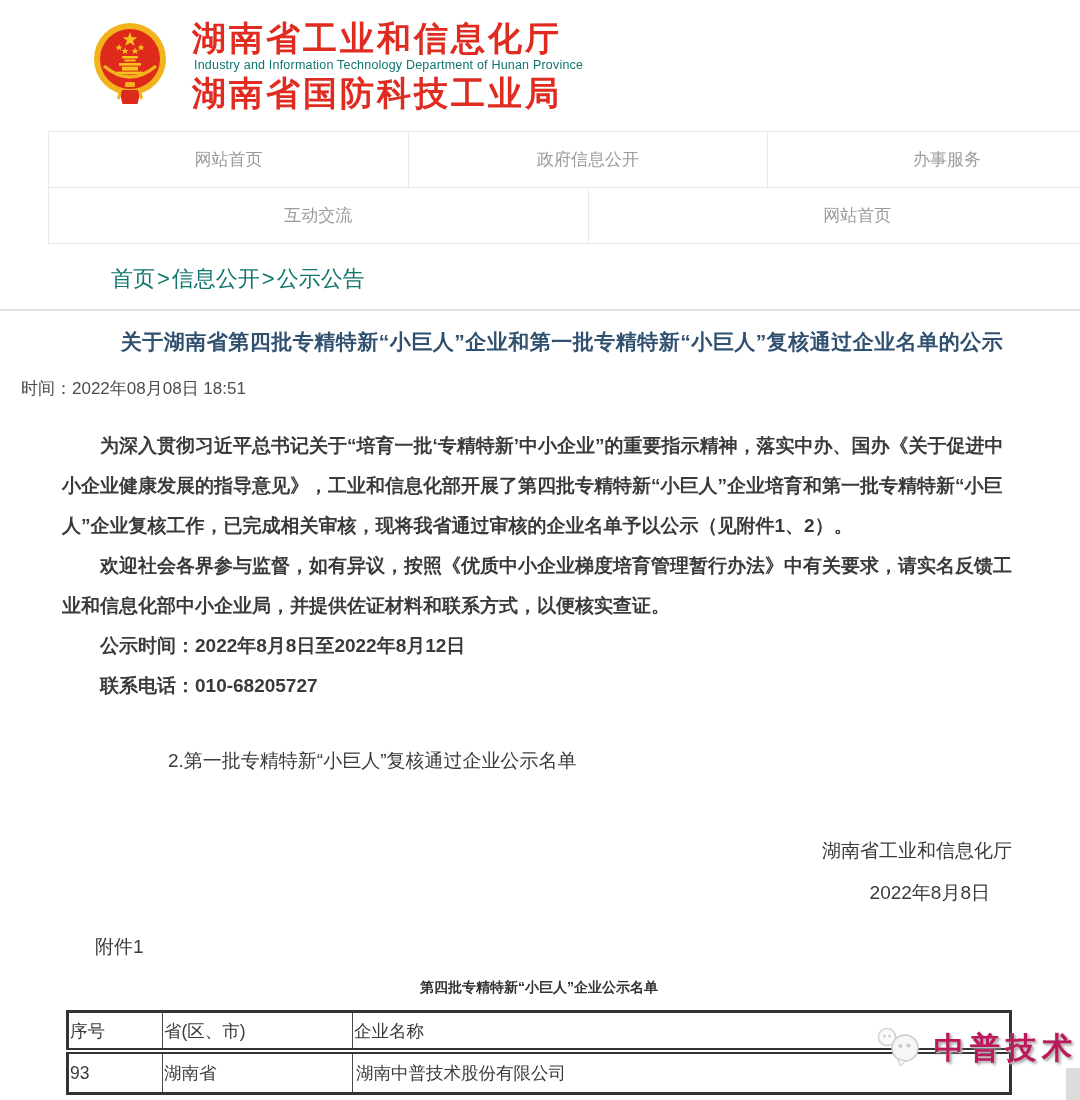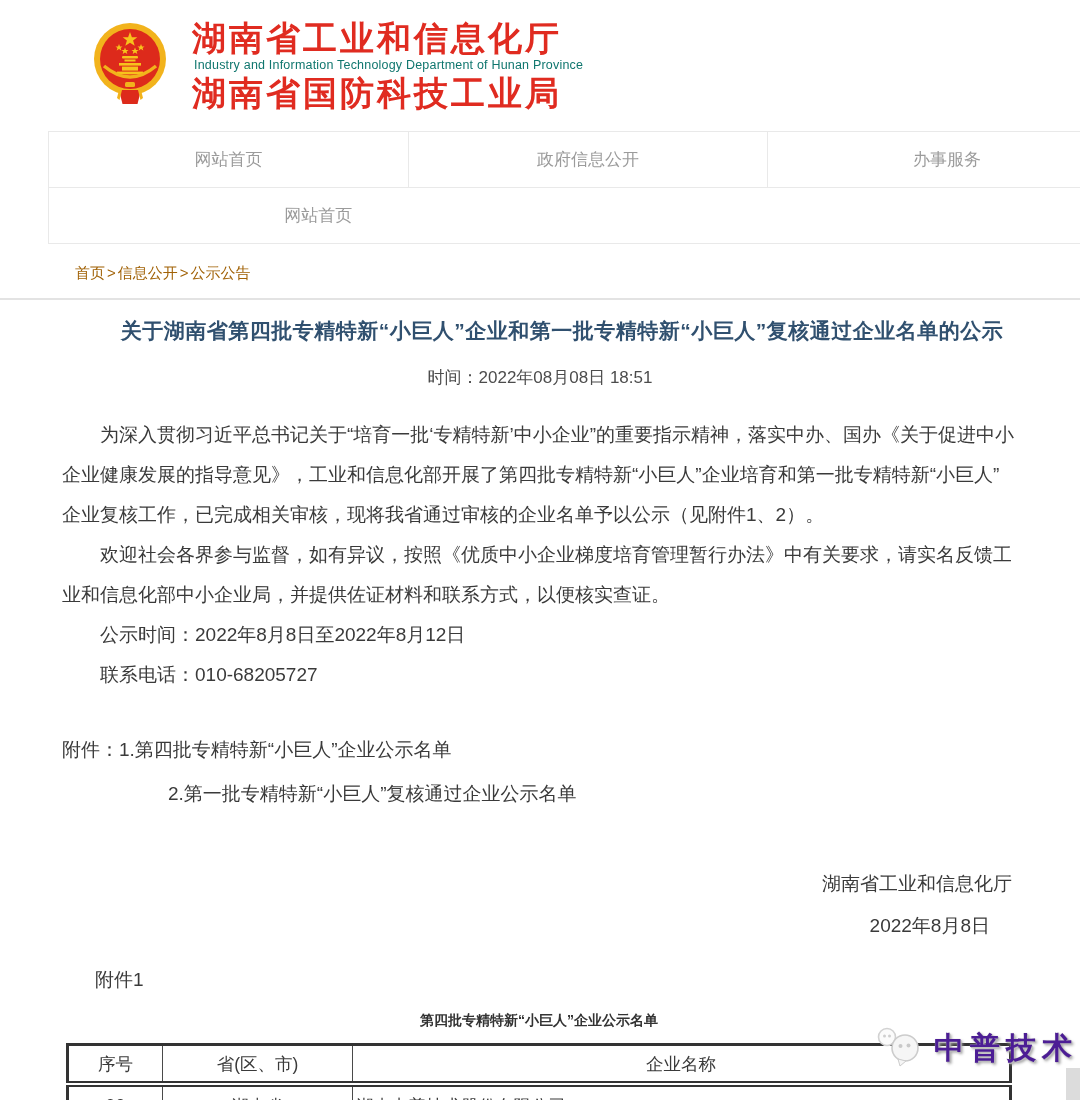--- a/index.html
+++ b/index.html
@@ -15,58 +15,58 @@
 
   
   .main-nav{margin-left:48px;width:1079px;border:1px solid #e9e9e9;box-sizing:border-box;}
   .nav-row{display:grid;}
   .nav-row.r1{grid-template-columns:1fr 1fr 1fr;}
   .nav-row.r2{grid-template-columns:1fr 1fr;border-top:1px solid #e9e9e9;}
   .nav-item{height:55px;line-height:55px;text-align:center;color:#9b9b9b;font-size:17px;cursor:pointer;}
   .nav-item + .nav-item{border-left:1px solid #e9e9e9;}
 
   
-  .breadcrumb{padding:20px 0 15px 75px;font-size:15px;color:#a16207;border-bottom:2px solid #e3e3e3;}
+  .breadcrumb{padding:20px 0 15px 111px;font-size:22px;color:#0f766e;border-bottom:2px solid #e3e3e3;}
   .breadcrumb .sep{margin:0 2px;}
 
   
   .article-title{margin-top:17px;text-align:center;font-size:21px;font-weight:bold;color:#30506f;
                  white-space:nowrap;letter-spacing:.5px;margin-left:44px;}
-  .article-meta{margin-top:21px;text-align:center;font-size:17px;color:#4c4c4c;}
+  .article-meta{margin-top:21px;font-size:17px;color:#4c4c4c;margin-left:21px;}
 
   .article-body{margin:26px 62px 0 62px;font-size:19px;line-height:40px;color:#3a3a3a;}
-  .article-body p{margin:0;text-indent:2em;}
+  .article-body p{margin:0;text-indent:2em;font-weight:bold;}
 
   .attach-block{margin:33px 62px 0 62px;font-size:19px;line-height:44px;}
   .attach-line2{padding-left:106px;}
 
   .signature{margin:58px 68px 0 0;text-align:right;font-size:19px;line-height:1;}
   .sig-org{margin-bottom:23px;}
   .sig-date{padding-right:22px;}
 
   .attach1-heading{margin:32px 0 0 95px;font-size:19px;}
 
   .table-title-wrap{margin:18px 0 0 66px;width:946px;text-align:center;}
   .table-title{font-size:14px;font-weight:bold;color:#333;}
 
   
   .roster-table{margin:13px 0 0 66px;width:946px;border-collapse:collapse;table-layout:fixed;
                 font-size:17.5px;color:#3a3a3a;}
   .roster-table{border:3px solid #333;}
-  .roster-table th,.roster-table td{border:1px solid #4a4a4a;text-align:center;font-weight:normal;}
+  .roster-table th,.roster-table td{border:1px solid #4a4a4a;text-align:left;font-weight:normal;}
   .roster-table thead th{height:33px;border-bottom:6px double #333;}
   .roster-table tbody td{height:36px;}
   .roster-table col.c1{width:95px;}
   .roster-table col.c2{width:190px;}
   .roster-table td.company{text-align:left;padding-left:3px;}
 
   
   .watermark{position:absolute;left:876px;top:1026px;display:flex;align-items:center;z-index:5;}
   .wm-icon{width:52px;height:44px;margin-right:6px;}
-  .wm-text{font-size:30px;font-weight:bold;color:#4c1d95;letter-spacing:6px;
+  .wm-text{font-size:30px;font-weight:bold;color:#be185d;letter-spacing:6px;
            text-shadow:1px 1px 0 #bdbdbd,2px 2px 3px #9c9c9c,0 0 1px #c6c6c6;}
 
   .corner-strip{position:absolute;left:1066px;top:1068px;width:14px;height:32px;background:#dcdcdc;}
 </style>
 </head>
 <body>
 
 <div class="page">
 
   <div class="site-header">
@@ -96,40 +96,40 @@
     </div>
   </div>
 
   <div class="main-nav">
     <div class="nav-row r1">
       <div class="nav-item">网站首页</div>
       <div class="nav-item">政府信息公开</div>
       <div class="nav-item">办事服务</div>
     </div>
     <div class="nav-row r2">
+      <div class="nav-item">互动交流</div>
       <div class="nav-item">网站首页</div>
     </div>
   </div>
 
   <div class="breadcrumb">
     <span>首页</span><span class="sep">&gt;</span><span>信息公开</span><span class="sep">&gt;</span><span>公示公告</span>
   </div>
 
   <div class="article-title">关于湖南省第四批专精特新“小巨人”企业和第一批专精特新“小巨人”复核通过企业名单的公示</div>
   <div class="article-meta">时间：2022年08月08日 18:51</div>
 
   <div class="article-body">
     <p>为深入贯彻习近平总书记关于“培育一批‘专精特新’中小企业”的重要指示精神，落实中办、国办《关于促进中小企业健康发展的指导意见》，工业和信息化部开展了第四批专精特新“小巨人”企业培育和第一批专精特新“小巨人”企业复核工作，已完成相关审核，现将我省通过审核的企业名单予以公示（见附件1、2）。</p>
     <p>欢迎社会各界参与监督，如有异议，按照《优质中小企业梯度培育管理暂行办法》中有关要求，请实名反馈工业和信息化部中小企业局，并提供佐证材料和联系方式，以便核实查证。</p>
     <p>公示时间：2022年8月8日至2022年8月12日</p>
     <p>联系电话：010-68205727</p>
   </div>
 
   <div class="attach-block">
-    <div><span>附件：</span><span>1.第四批专精特新“小巨人”企业公示名单</span></div>
     <div class="attach-line2"><span>2.第一批专精特新“小巨人”复核通过企业公示名单</span></div>
   </div>
 
   <div class="signature">
     <div class="sig-org">湖南省工业和信息化厅</div>
     <div class="sig-date">2022年8月8日</div>
   </div>
 
   <div class="attach1-heading">附件1</div>
 

